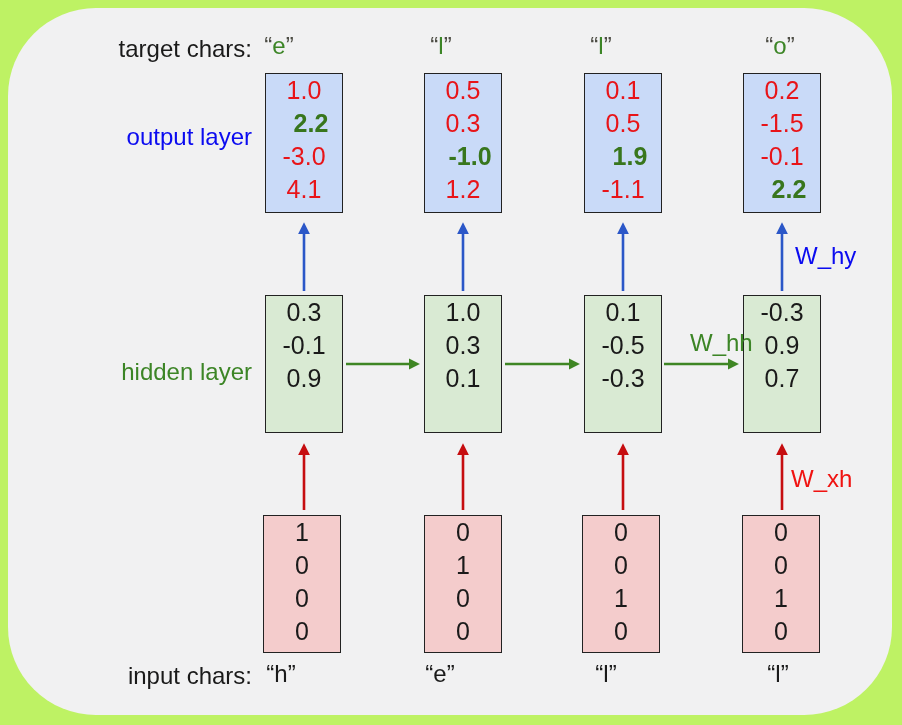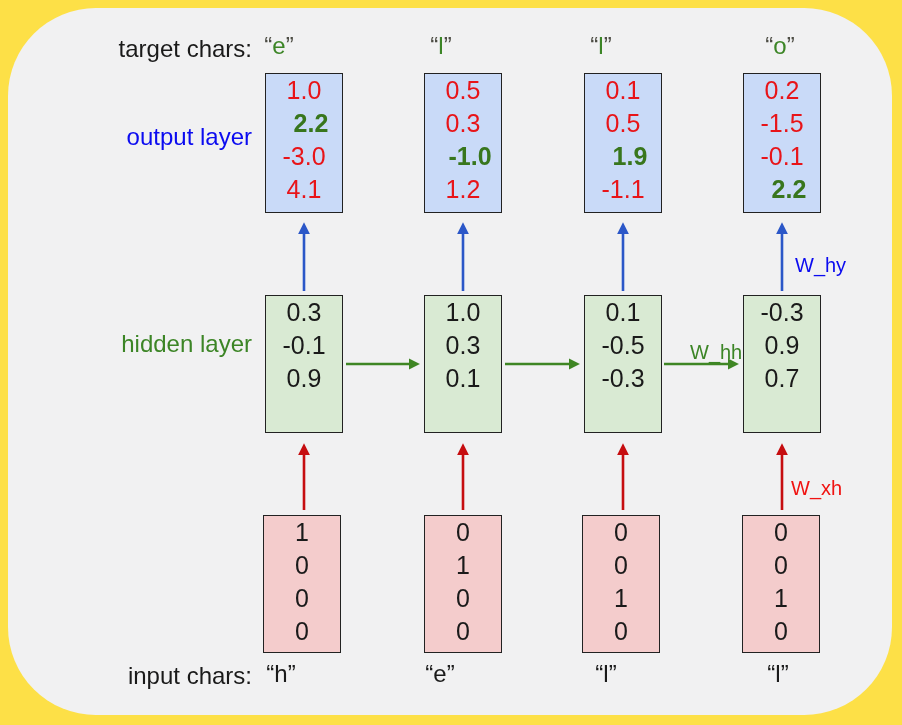--- a/index.html
+++ b/index.html
@@ -1,30 +1,30 @@
 <!DOCTYPE html>
 <html style="--canvas-bg: #f1f1f2; --output-box-fill: #c9daf8; --hidden-box-fill: #d9ead3; --input-box-fill: #f4cccc; --red-text: #e81419; --green-bold-text: #38761d; --black-text: #1a1a1a; --blue-label: #0b0bf0; --green-label: #3c8526; --red-label: #f01311; --blue-arrow: #2b57c8; --green-arrow: #3f8624; --red-arrow: #c60d10;"><head>
 <meta charset="utf-8">
 <style>
   html,body{margin:0;padding:0;background:#ffffff;}
   #stage{
-    position:relative;width:902px;height:725px;background:#fde047;
+    position:relative;width:902px;height:725px;background:#bef264;
     font-family:"Liberation Sans","DejaVu Sans",sans-serif;overflow:hidden;
   }
   #canvas{
     position:absolute;left:8px;top:8px;width:884px;height:707px;
     background:var(--canvas-bg,#f1f1f2);border-radius:88px;
   }
   .rowlabel{
     position:absolute;left:40px;width:212px;text-align:right;
     font-size:24px;color:var(--black-text,#1a1a1a);white-space:nowrap;
   }
   .lbl-target{top:35px;}
   .lbl-output{top:123px;color:var(--blue-label,#0b0bf0);}
-  .lbl-hidden{top:330px;color:var(--green-label,#3c8526);}
+  .lbl-hidden{top:358px;color:var(--green-label,#3c8526);}
   .lbl-input{top:569px;color:var(--red-label,#f01311);}
   .lbl-inchars{top:662px;}
   .box{
     position:absolute;width:78px;box-sizing:border-box;
     border:1.5px solid #222222;display:flex;flex-direction:column;
     text-align:center;
   }
   .box .val{font-size:25px;line-height:33px;}
   .output-box{top:73px;height:140px;background:var(--output-box-fill,#c9daf8);}
   .hidden-box{top:295px;height:138px;background:var(--hidden-box-fill,#d9ead3);}
@@ -32,21 +32,21 @@
   .red{color:var(--red-text,#e81419);}
   .hl{color:var(--green-bold-text,#38761d);font-weight:bold;margin-left:14px;}
   .blk{color:var(--black-text,#1a1a1a);}
   .charcell{
     position:absolute;width:90px;text-align:center;font-size:24px;white-space:nowrap;
   }
   .tchar{top:32px;}
   .tchar .q{color:#4c4c44;}
   .tchar .g{color:var(--green-label,#3c8526);}
   .ichar{top:660px;color:var(--black-text,#1a1a1a);}
-  .wlabel{position:absolute;font-size:20px;white-space:nowrap;margin-top:12px;}
+  .wlabel{position:absolute;font-size:24px;white-space:nowrap;}
   .w-hy{left:795px;top:242px;color:var(--blue-label,#0b0bf0);}
   .w-hh{left:690px;top:329px;color:var(--green-label,#3c8526);}
   .w-xh{left:791px;top:465px;color:var(--red-label,#f01311);}
   #arrows{position:absolute;left:0;top:0;pointer-events:none;}
 </style>
 </head>
 <body>
 
 <div id="stage">
   <div id="canvas"></div>

